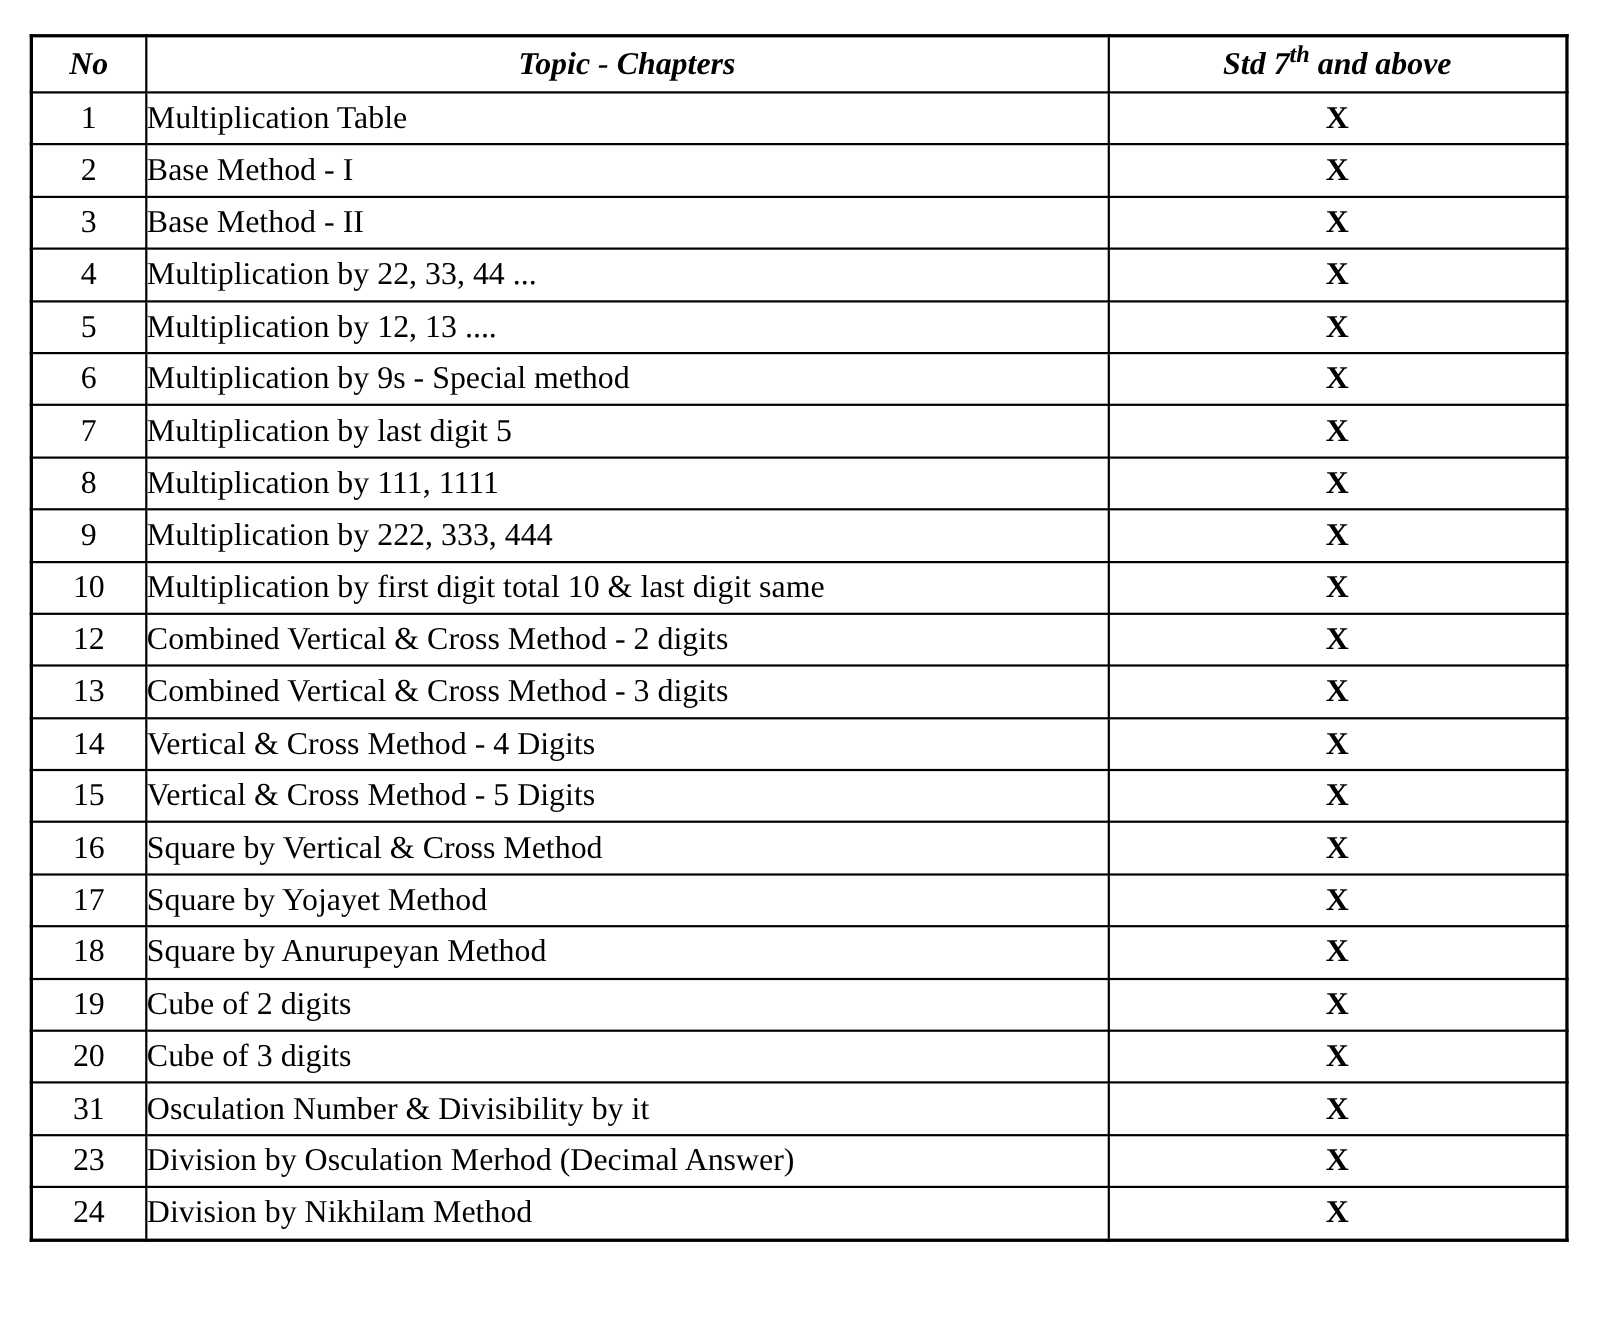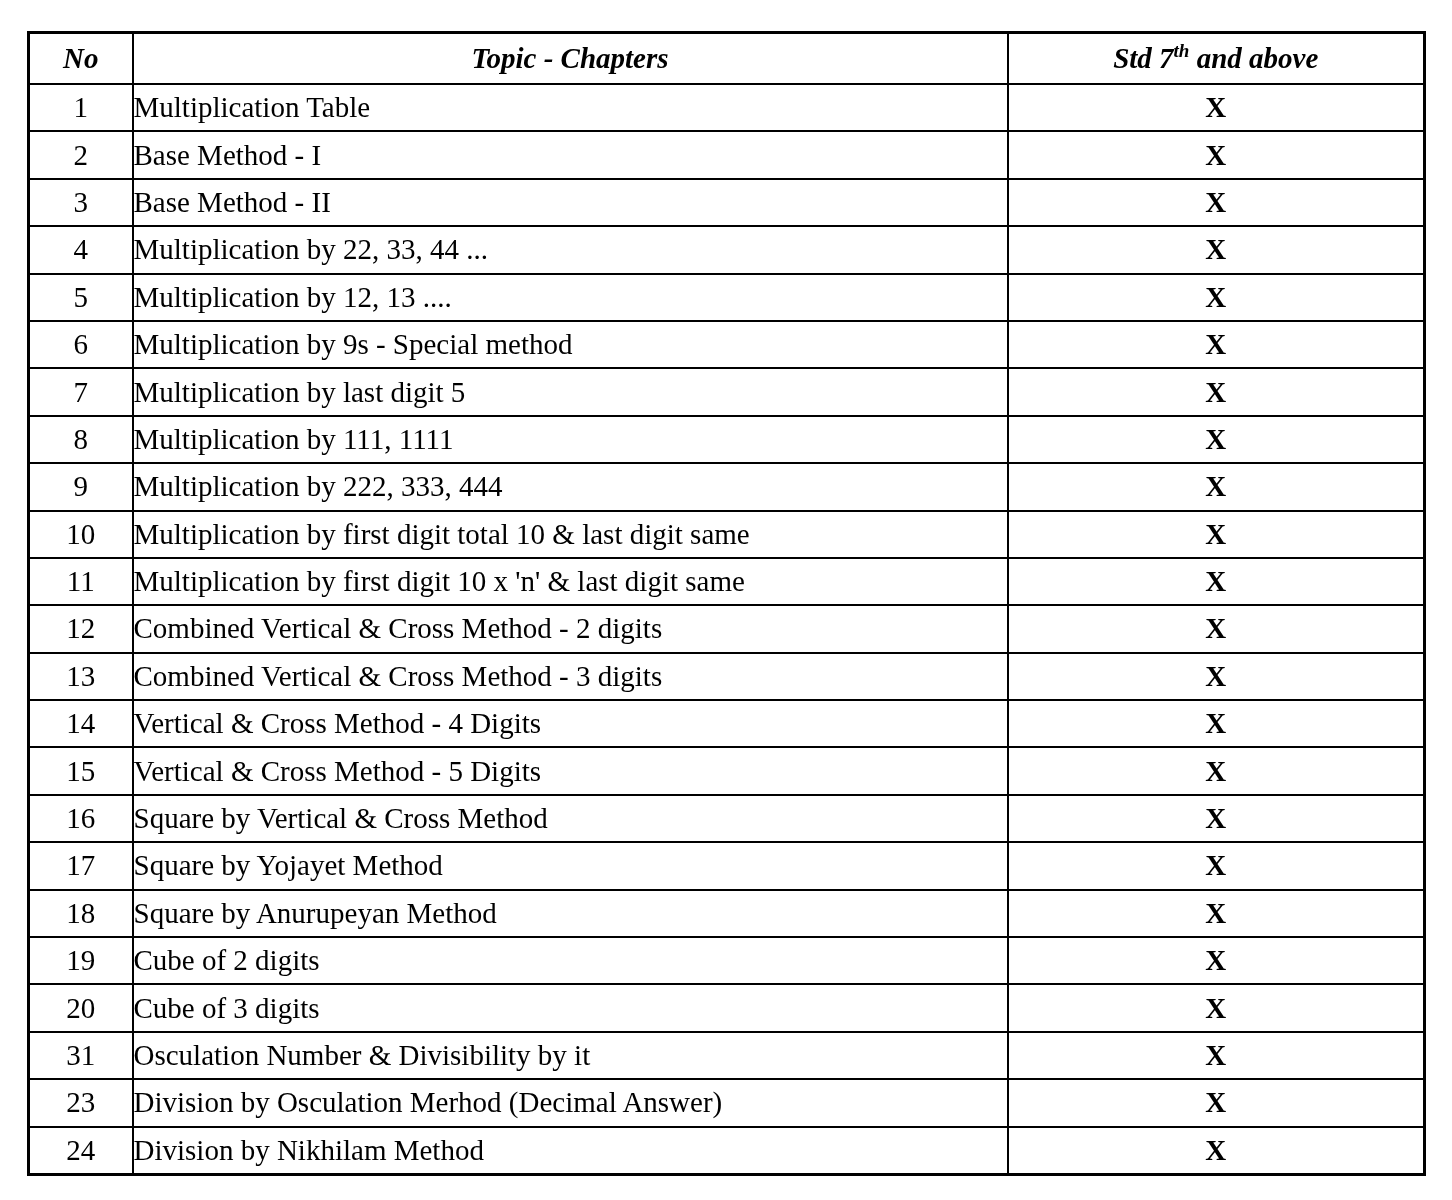--- a/index.html
+++ b/index.html
@@ -37,21 +37,21 @@
   thead th {
     height: 49px;
     font-weight: bold;
     vertical-align: middle;
     font-style: italic;
   }
   th.h-no   { text-align: center; }
   th.h-topic{ text-align: center; padding-left: 10px; }
   th.h-mark { text-align: center; }
   th.h-mark sup {
-    font-size: 19px;
+    font-size: 22px;
     line-height: 0;
     vertical-align: super;
     text-align: center;
   }
 
   tbody td { height: 45.4px; vertical-align: middle; }
   td.cell-no    { text-align: center; }
   td.cell-topic { text-align: left; padding-left: 10px; }
   td.cell-mark  { text-align: center; font-weight: bold; }
 </style>
@@ -119,25 +119,20 @@
     <td class="cell-no">9</td>
     <td class="cell-topic">Multiplication by 222, 333, 444</td>
     <td class="cell-mark">X</td>
   </tr>
         <tr>
     <td class="cell-no">10</td>
     <td class="cell-topic">Multiplication by first digit total 10 &amp; last digit same</td>
     <td class="cell-mark">X</td>
   </tr>
         <tr>
-    <td class="cell-no">11</td>
-    <td class="cell-topic">Multiplication by first digit 10 x 'n' &amp; last digit same</td>
-    <td class="cell-mark">X</td>
-  </tr>
-        <tr>
     <td class="cell-no">12</td>
     <td class="cell-topic">Combined Vertical &amp; Cross Method - 2 digits</td>
     <td class="cell-mark">X</td>
   </tr>
         <tr>
     <td class="cell-no">13</td>
     <td class="cell-topic">Combined Vertical &amp; Cross Method - 3 digits</td>
     <td class="cell-mark">X</td>
   </tr>
         <tr>

